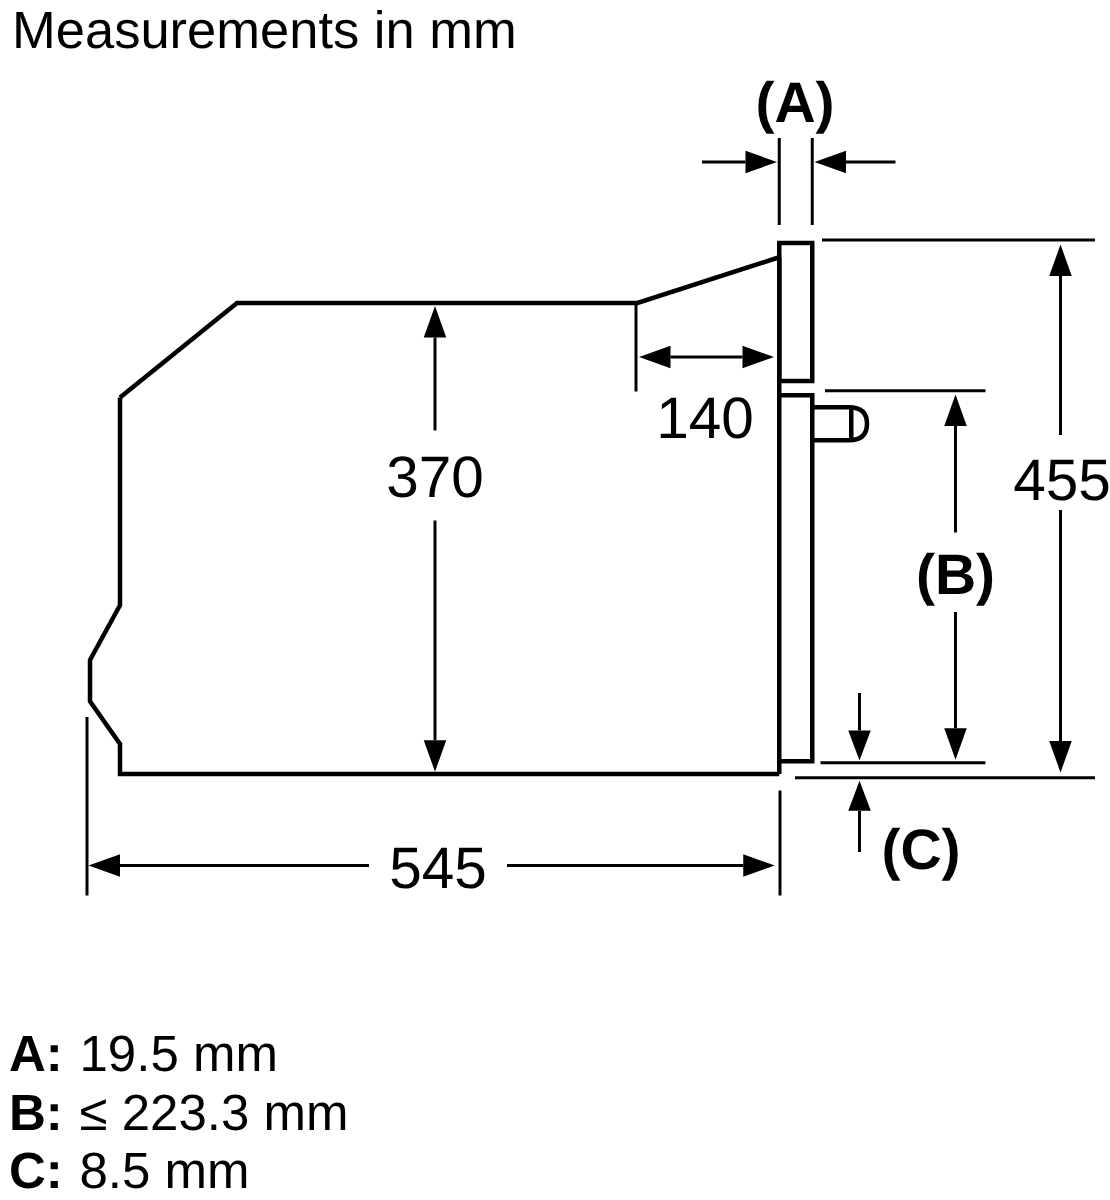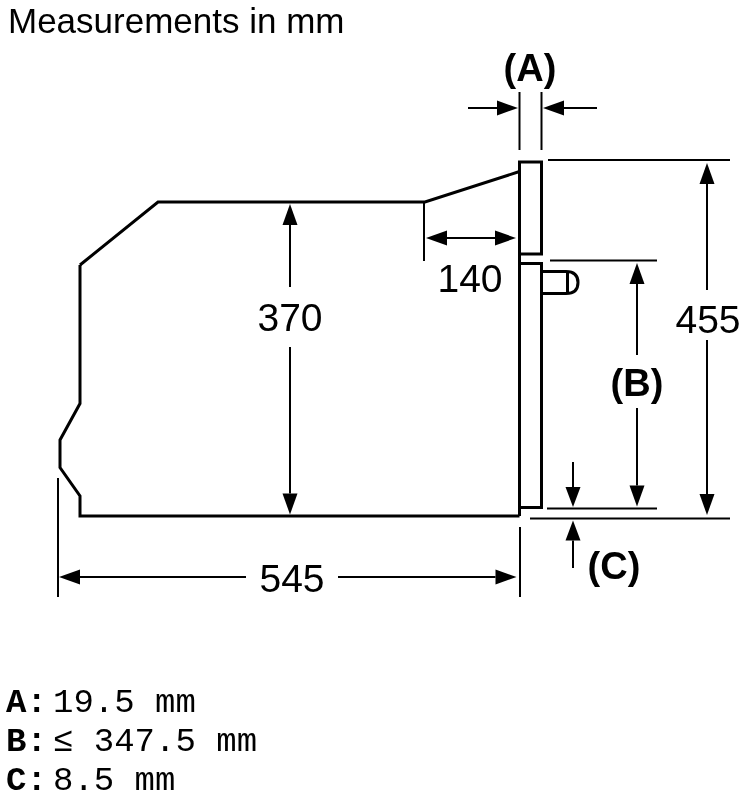--- a/index.html
+++ b/index.html
@@ -63,21 +63,20 @@
   }
   .legend {
     position: absolute;
     left: 6px;
     top: 684px;
   }
   .legend-row {
     font-size: 34px;
     line-height: 39px;
     white-space: nowrap;
-    font-family: Liberation Mono, monospace;
   }
   .legend-key {
     display: inline-block;
     min-width: 47px;
     font-weight: bold;
   }
 </style>
 </head>
 <body>
 
@@ -168,20 +167,20 @@
       <polygon class="arrow" points="516.5,577 495.5,569.5 495.5,584.5"></polygon>
     </g>
     <text class="dimnum" x="292" y="592">545</text>
   </svg>
 
   <div class="legend">
     <div class="legend-row">
       <span class="legend-key">A:</span><span class="legend-value">19.5 mm</span>
     </div>
     <div class="legend-row">
-      <span class="legend-key">B:</span><span class="legend-value">≤ 347.5 mm</span>
+      <span class="legend-key">B:</span><span class="legend-value">≤ 223.3 mm</span>
     </div>
     <div class="legend-row">
       <span class="legend-key">C:</span><span class="legend-value">8.5 mm</span>
     </div>
   </div>
 
 </div>
 
 </body></html>

